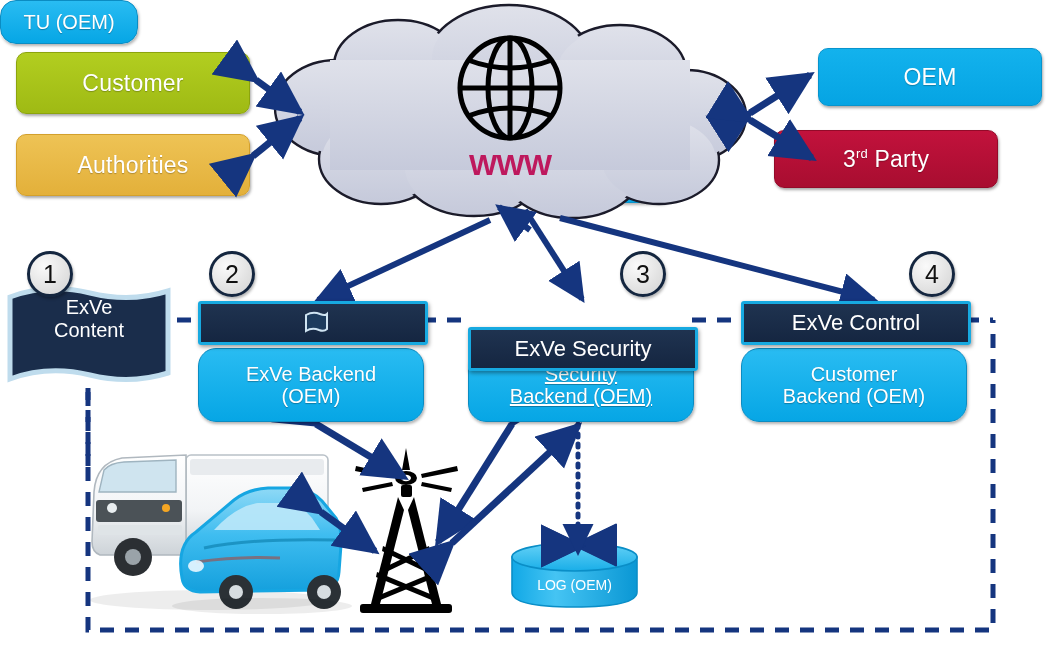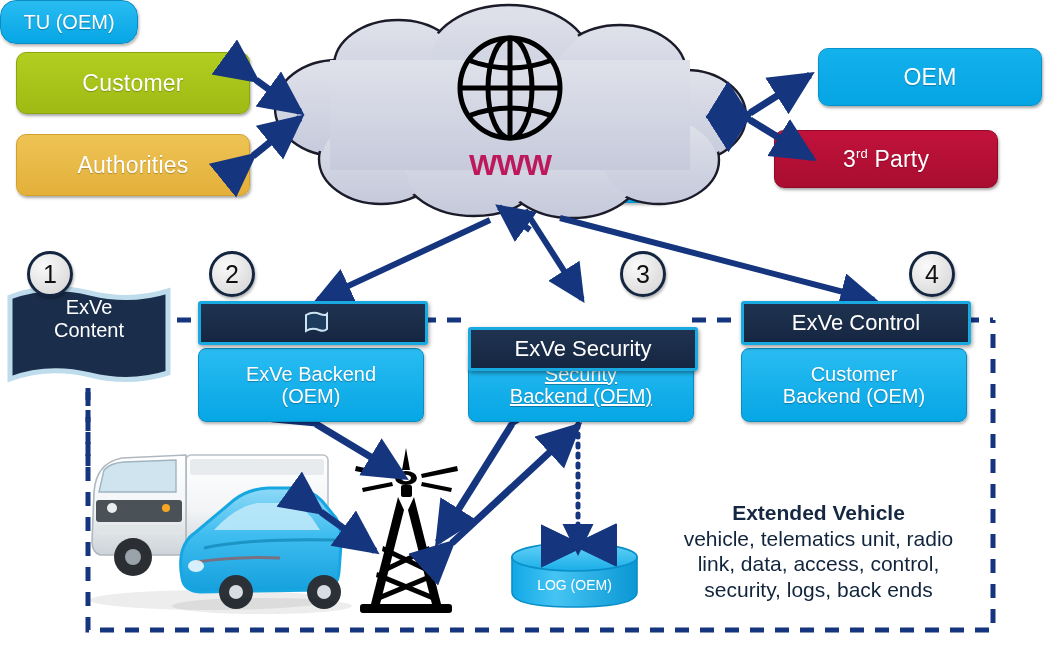--- a/index.html
+++ b/index.html
@@ -124,21 +124,21 @@
   #bar-access   { left: 198px; top: 301px; width: 224px; height: 38px; }
   #bar-security { left: 468px; top: 287px; width: 224px; height: 38px; margin-top: 40px; }
   #bar-control  { left: 741px; top: 301px; width: 224px; height: 38px; }
   .flag-ico { margin-left: 6px; display: inline-flex; }
 
   
   .backend {
     position: absolute;
     background: linear-gradient(#29bcf2, #06a6e5);
     border: 1px solid #0b8cc2;
-    border-radius: 8px;
+    border-radius: 18px;
     display: flex;
     align-items: center;
     justify-content: center;
     text-align: center;
     color: #ffffff;
     font-size: 20px;
     line-height: 1.12;
     text-shadow: 0 1px 1px rgba(0,0,0,.28);
     box-shadow: 1px 2px 3px rgba(0,0,0,.3);
     z-index: 5;
@@ -451,20 +451,14 @@
     <div>
       <div>Customer</div>
       <div>Backend (OEM)</div>
     </div>
   </div>
 
   <div id="tu-oem">TU (OEM)</div>
 
   <div class="abs" id="log-label">LOG (OEM)</div>
 
-  <div class="abs" id="ev-text">
-    <div id="ev-title">Extended Vehicle</div>
-    <div>vehicle, telematics unit, radio</div>
-    <div>link, data, access, control,</div>
-    <div>security, logs, back ends</div>
-  </div>
 
 </div>
 
 </body></html>

